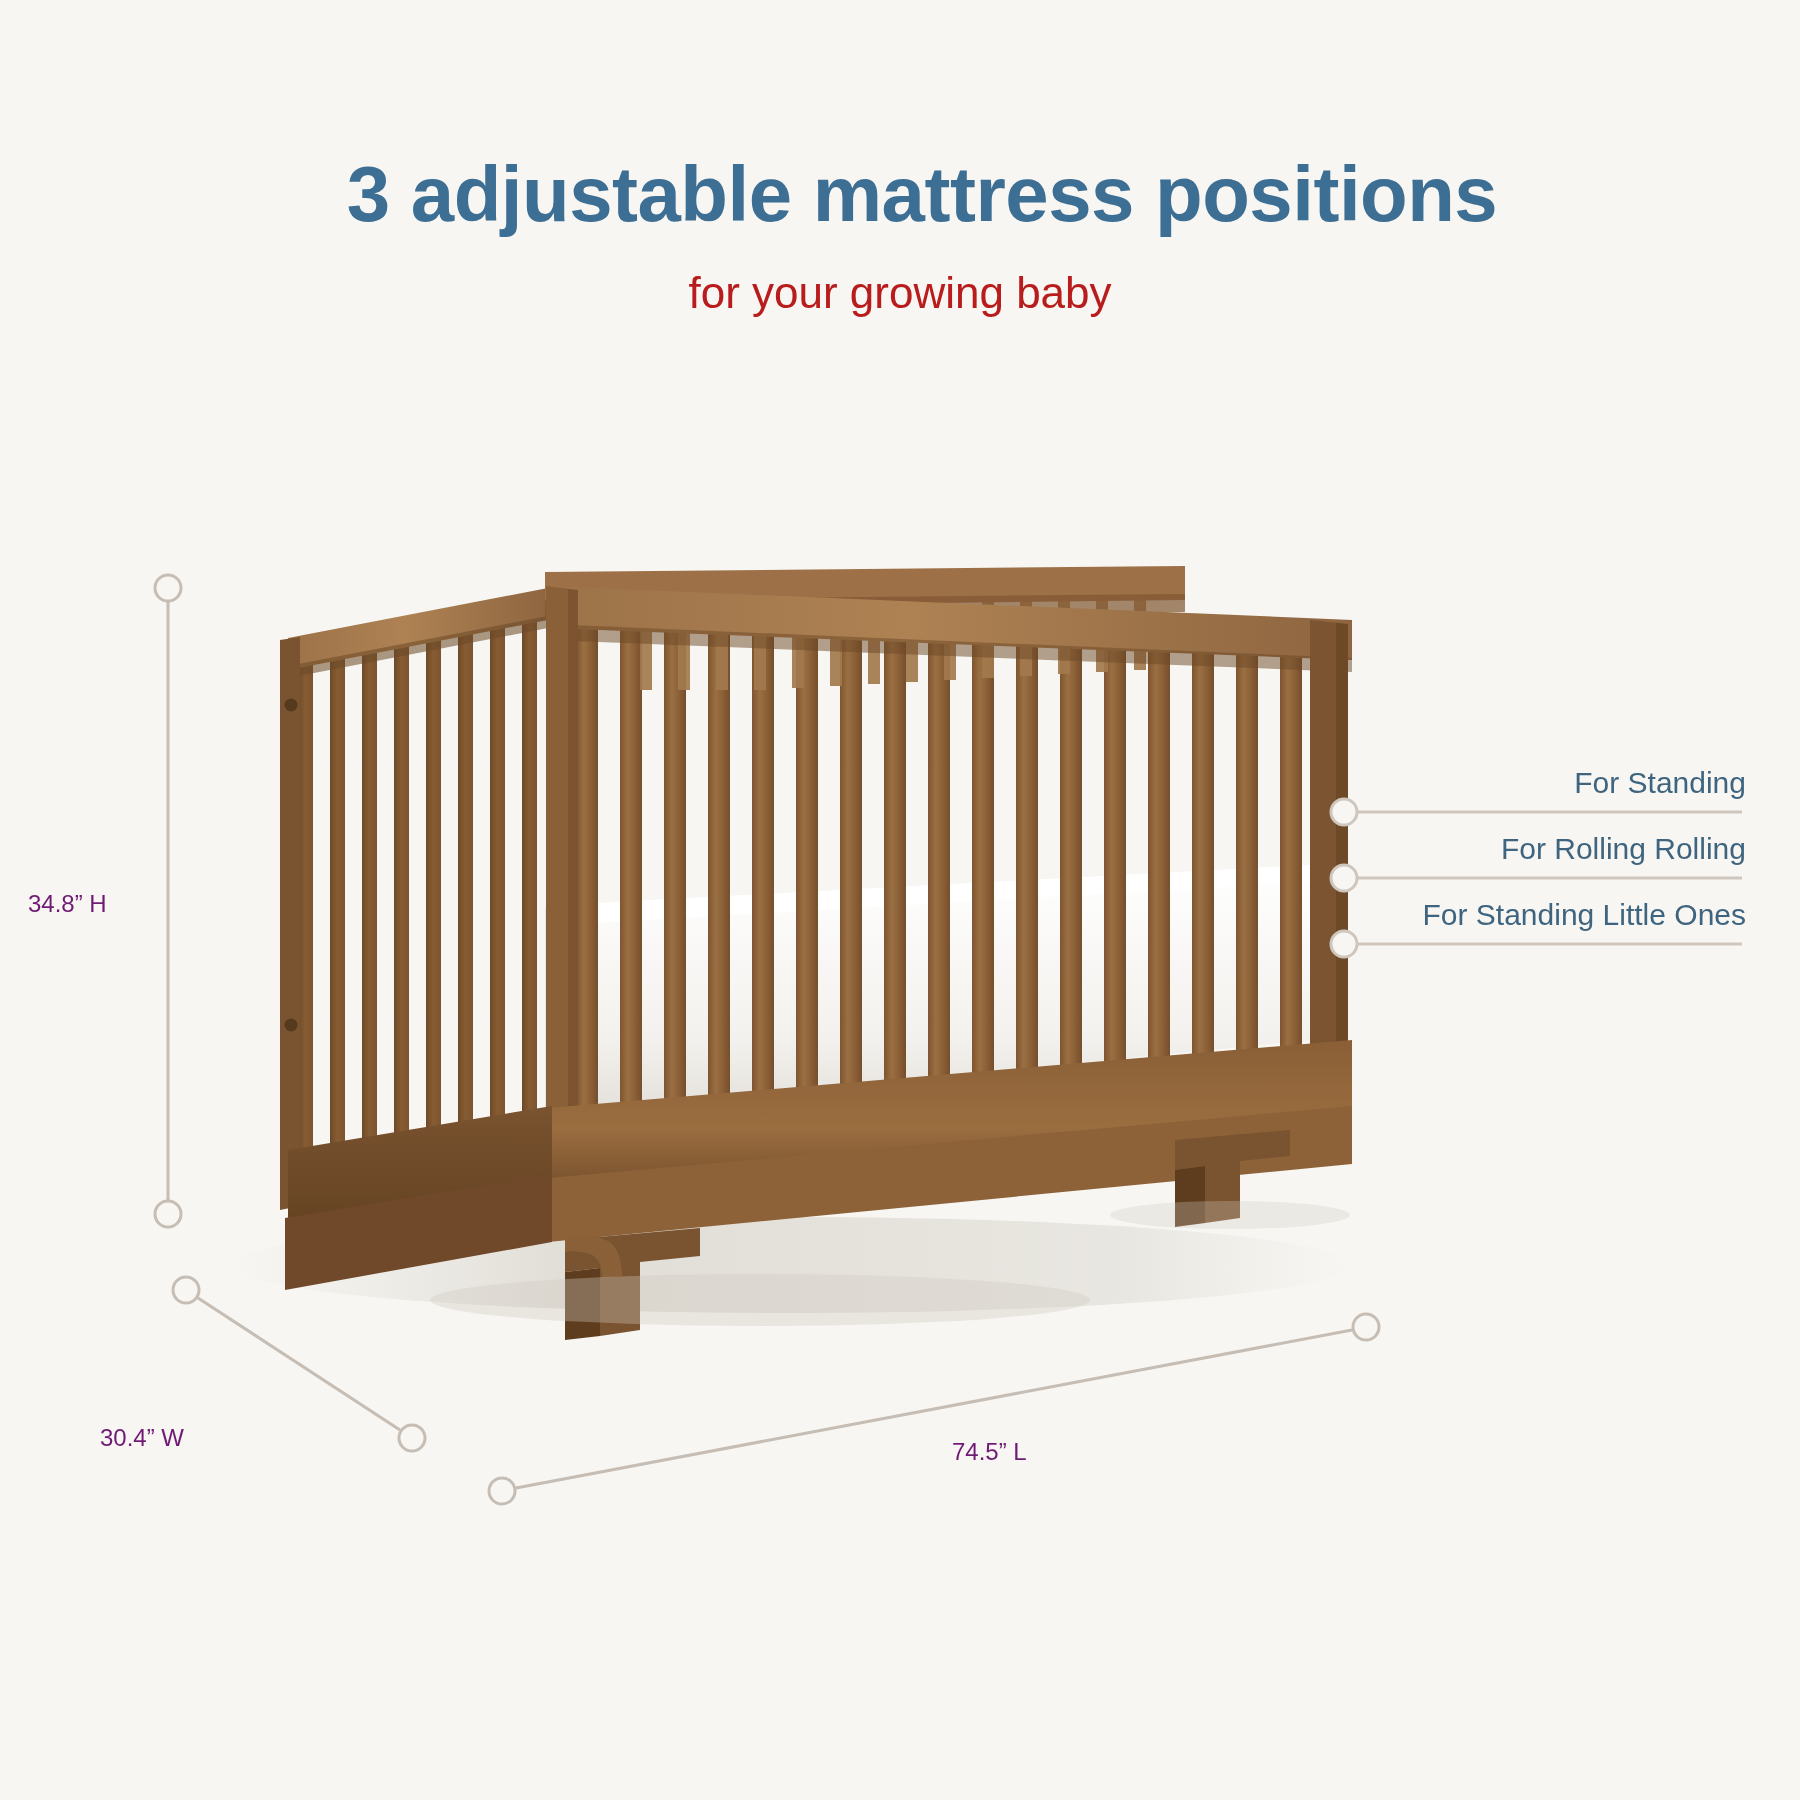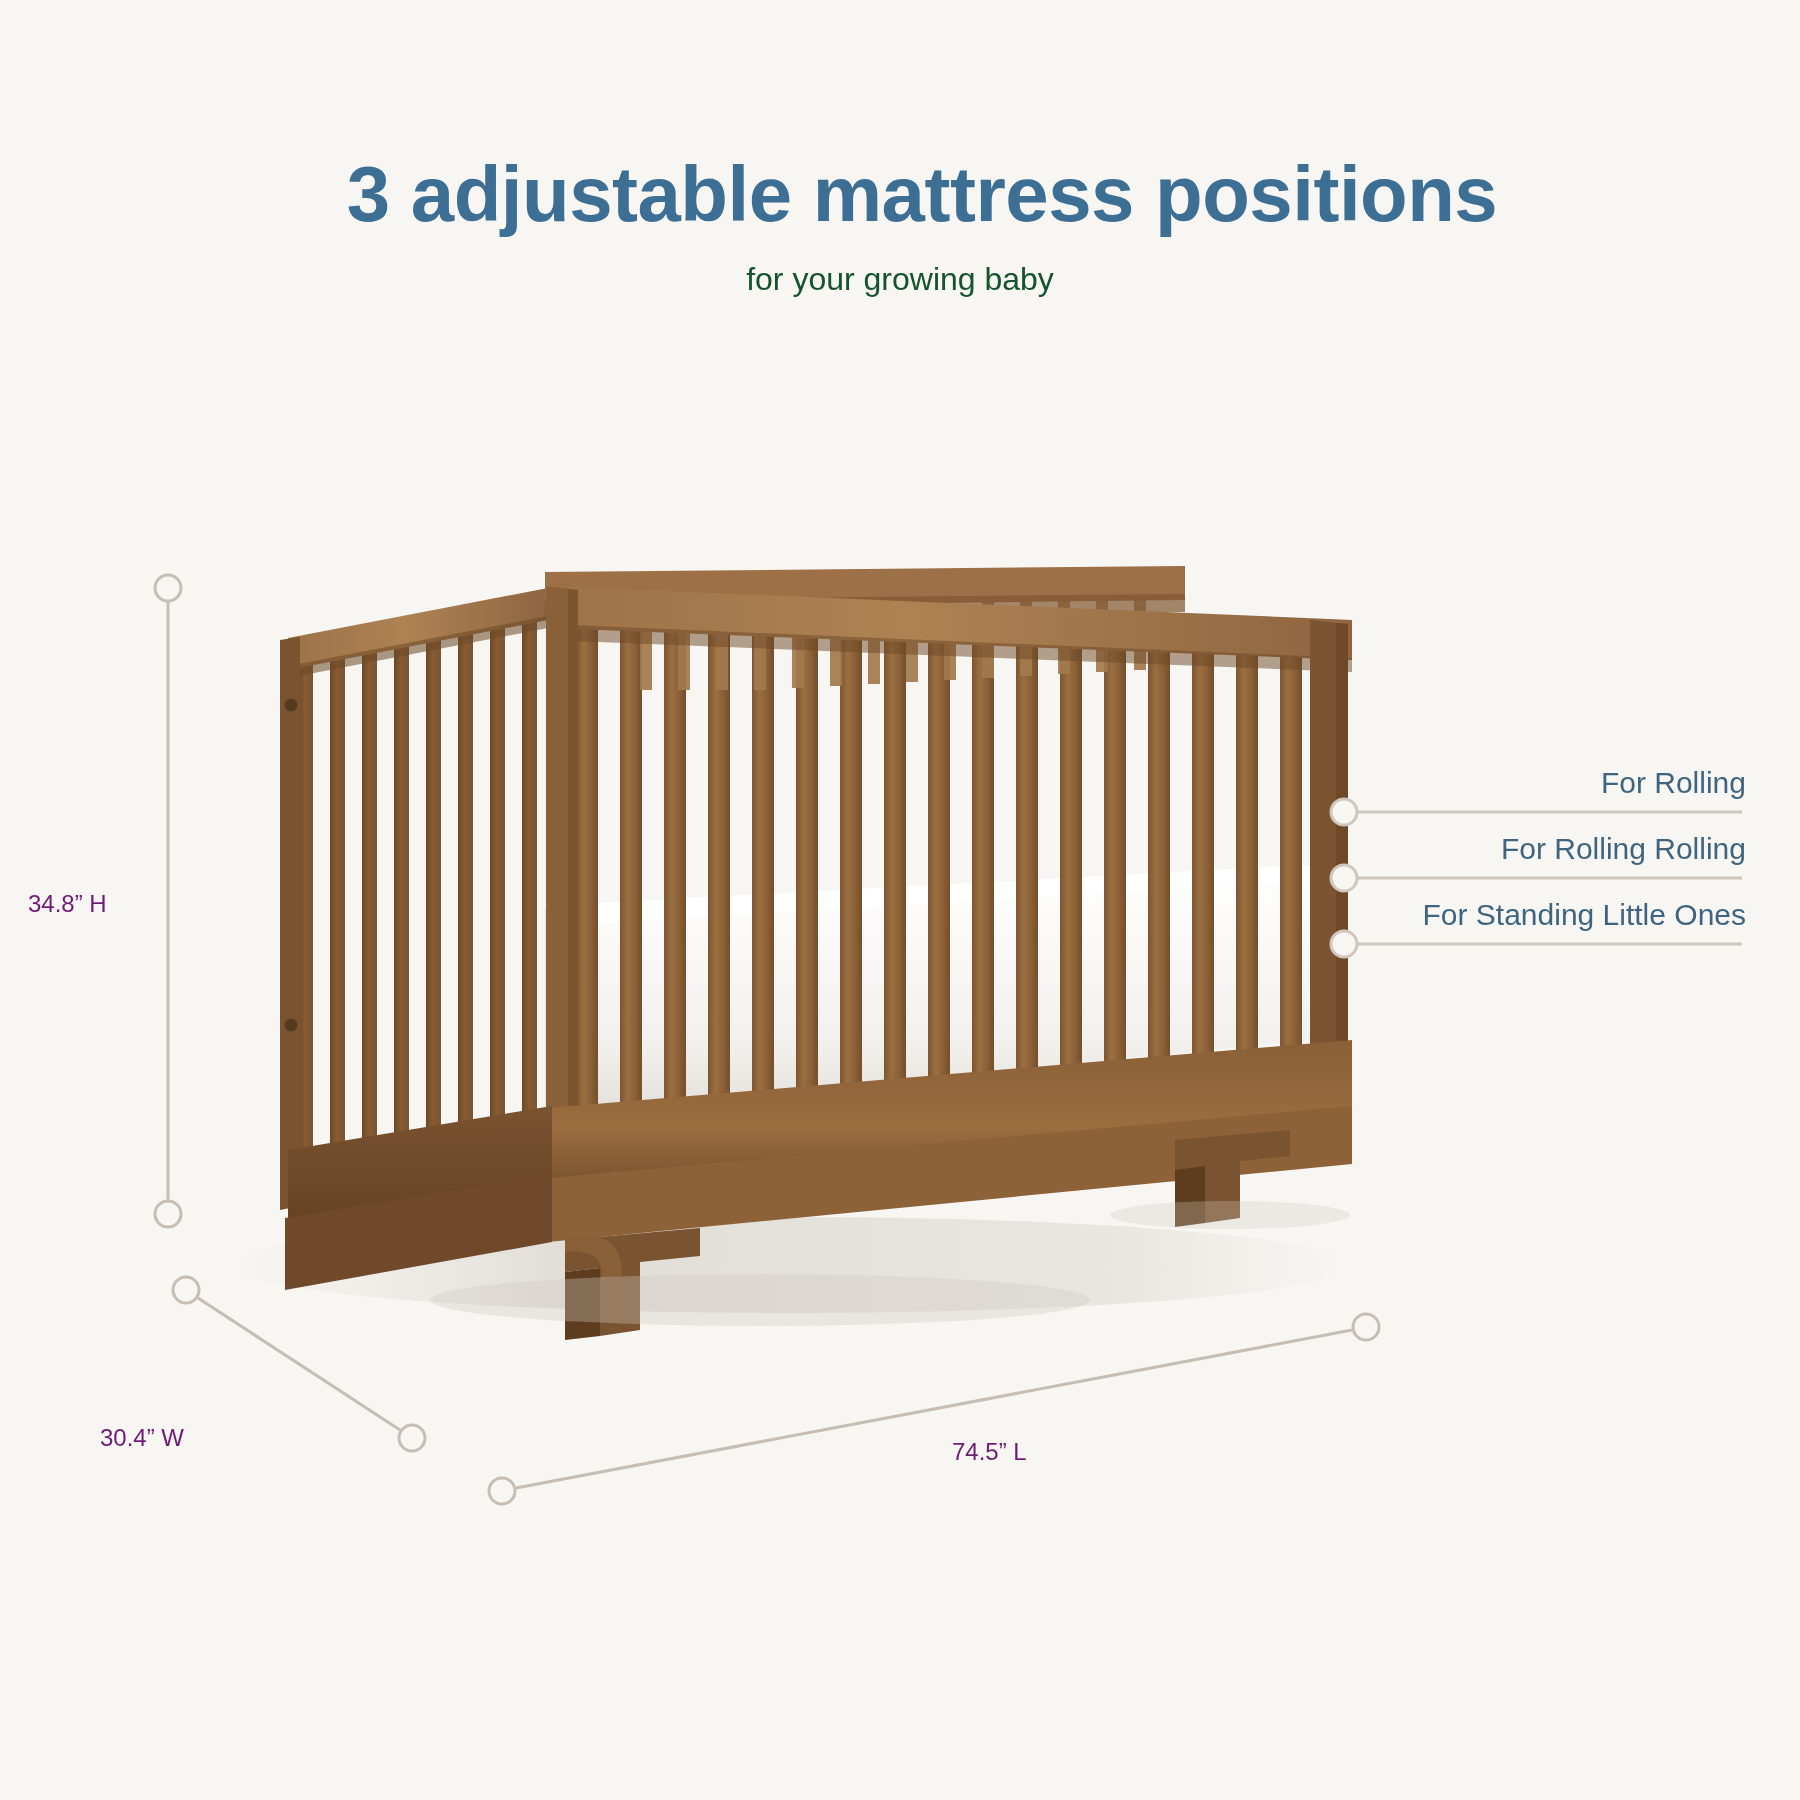--- a/index.html
+++ b/index.html
@@ -13,22 +13,22 @@
   }
   #stage{position:absolute;inset:0;width:1800px;height:1800px;}
 
   
   .hdr{position:absolute;left:0;top:0;width:1800px;text-align:center;}
   .title{
     font-size:78px;font-weight:700;color:#3D6E94;
     letter-spacing:-0.5px;line-height:1;margin-top:155px;padding-left:44px;
   }
   .subtitle{
-    font-size:32px;font-weight:400;color:#14532d;
-    line-height:1;margin-top:30px;
+    font-size:44px;font-weight:400;color:#b91c1c;
+    line-height:1;margin-top:38px;
   }
 
   
   .dimlabel{position:absolute;color:#701a75;font-size:24px;white-space:nowrap;}
 
   
   .callout{
     position:absolute;color:#3E647F;font-size:30px;white-space:nowrap;
     text-align:right;
   }
@@ -223,17 +223,17 @@
       <circle cx="1344" cy="878" r="13" fill="#F7F6F2"></circle>
       <line x1="1356" y1="944" x2="1742" y2="944"></line>
       <circle cx="1344" cy="944" r="13" fill="#F7F6F2"></circle>
     </g>
   </svg>
 
   <div class="dimlabel" style="left:28px;top:890px;">34.8” H</div>
   <div class="dimlabel" style="left:100px;top:1424px;">30.4” W</div>
   <div class="dimlabel" style="left:952px;top:1438px;">74.5” L</div>
 
-  <div class="callout" style="right:54px;top:766px;">For Rolling</div>
+  <div class="callout" style="right:54px;top:766px;">For Standing</div>
   <div class="callout" style="right:54px;top:832px;">For Rolling Rolling</div>
   <div class="callout" style="right:54px;top:898px;margin-left:40px;">For Standing Little Ones</div>
 
 </div>
 
 </body></html>

